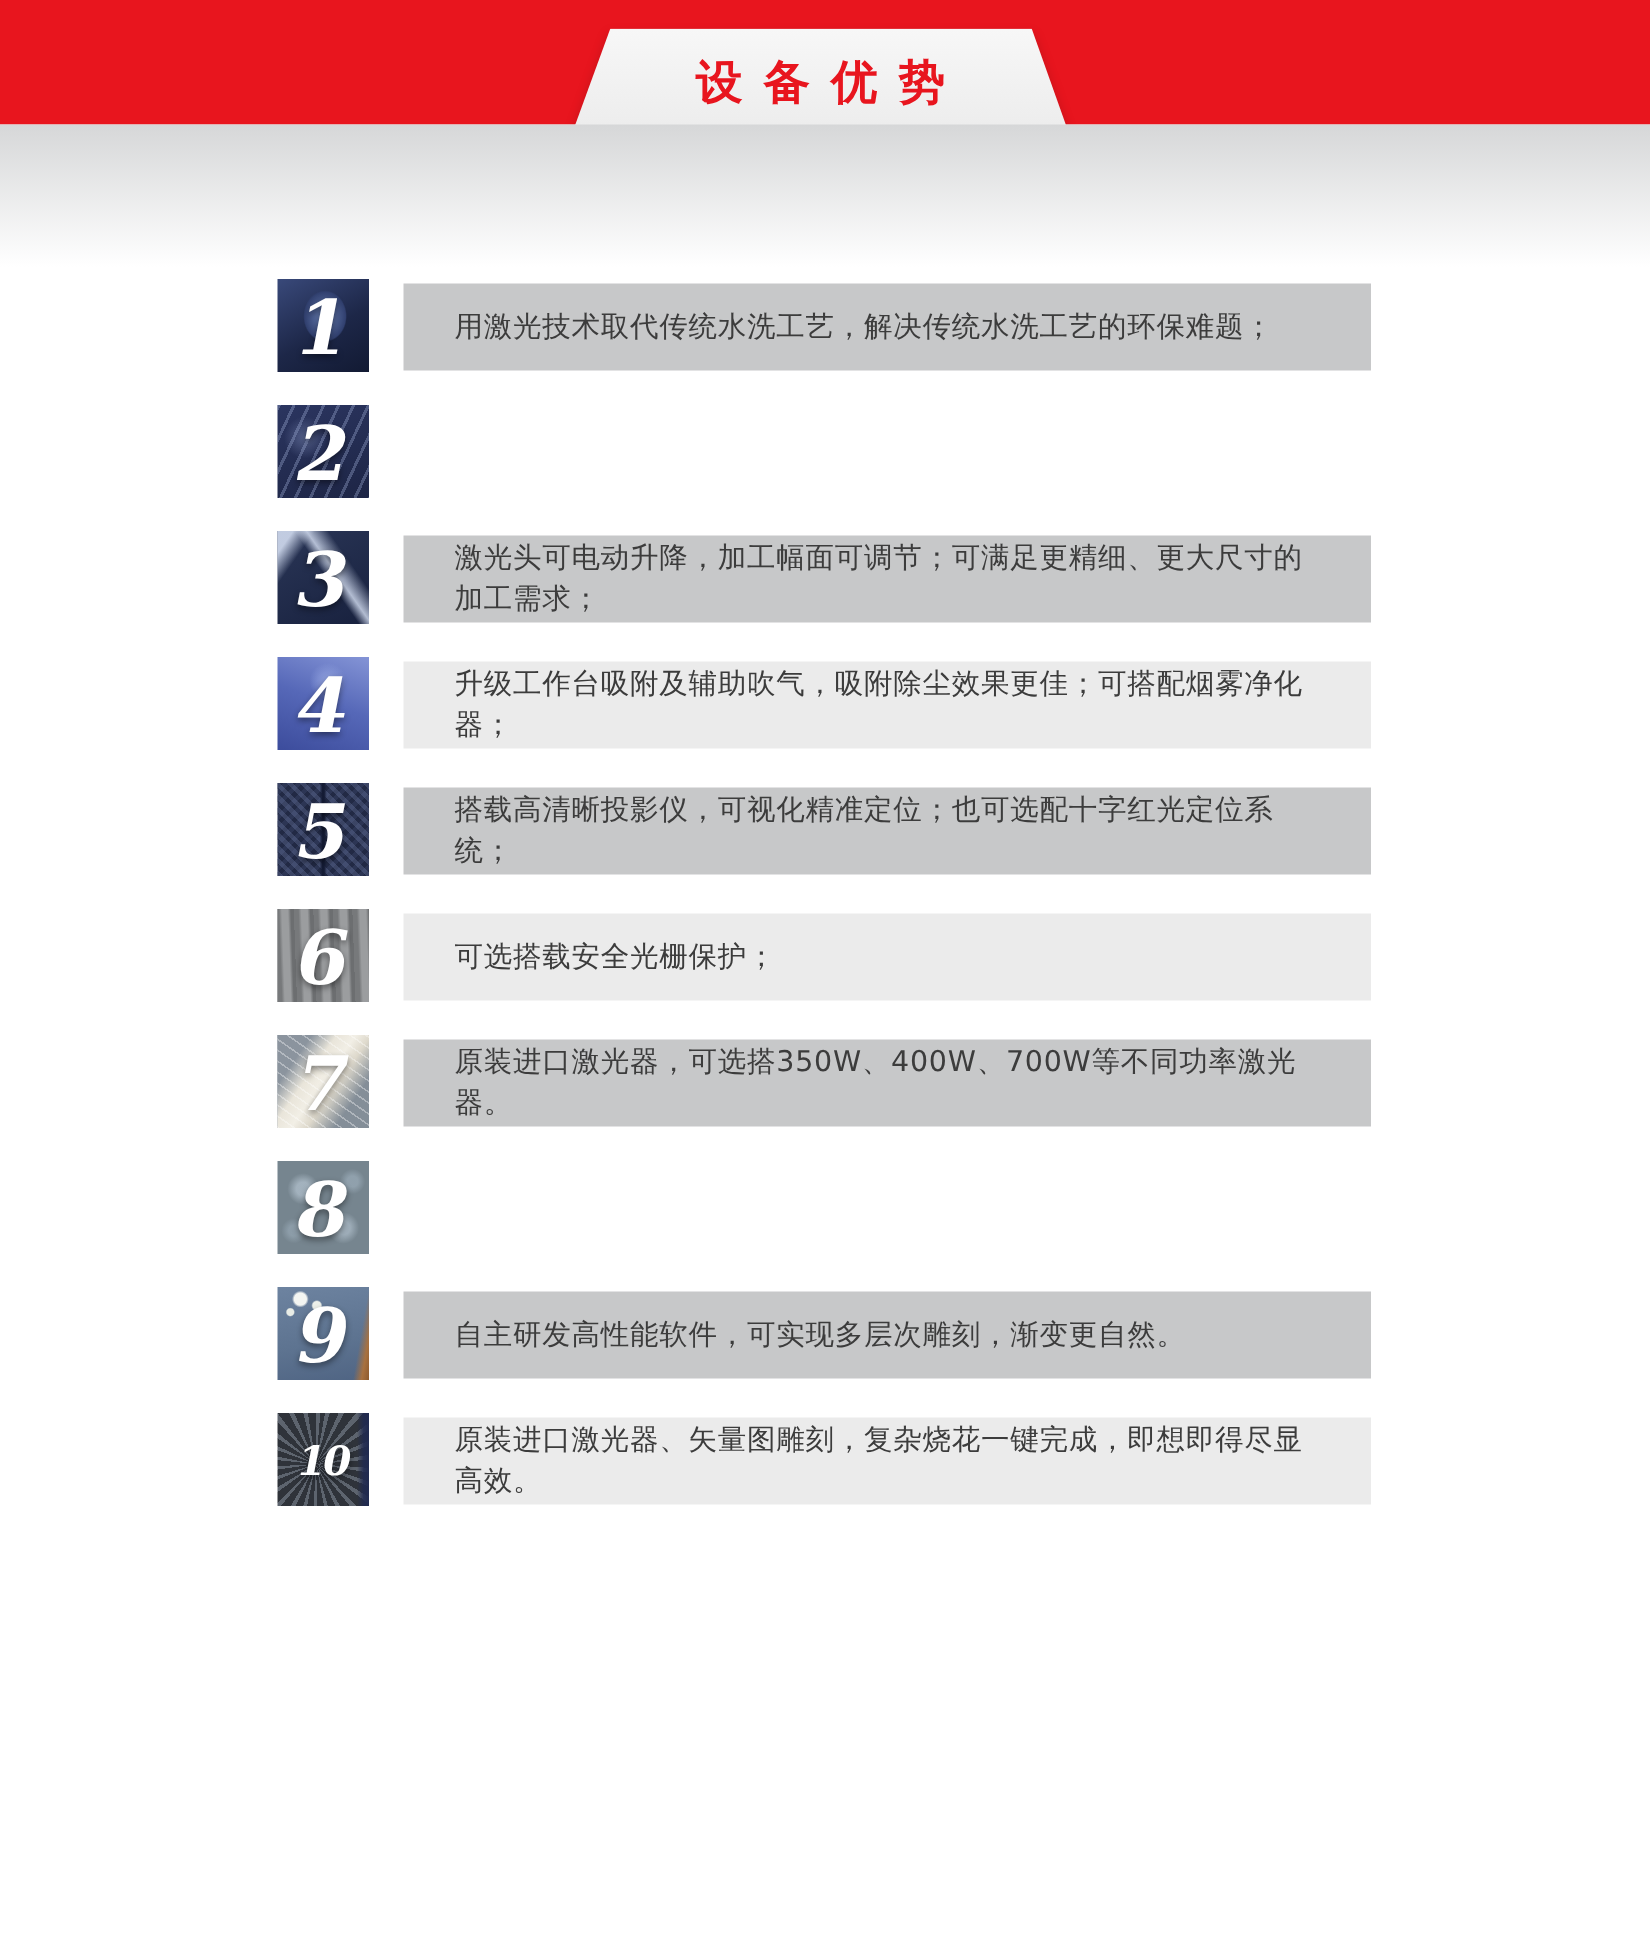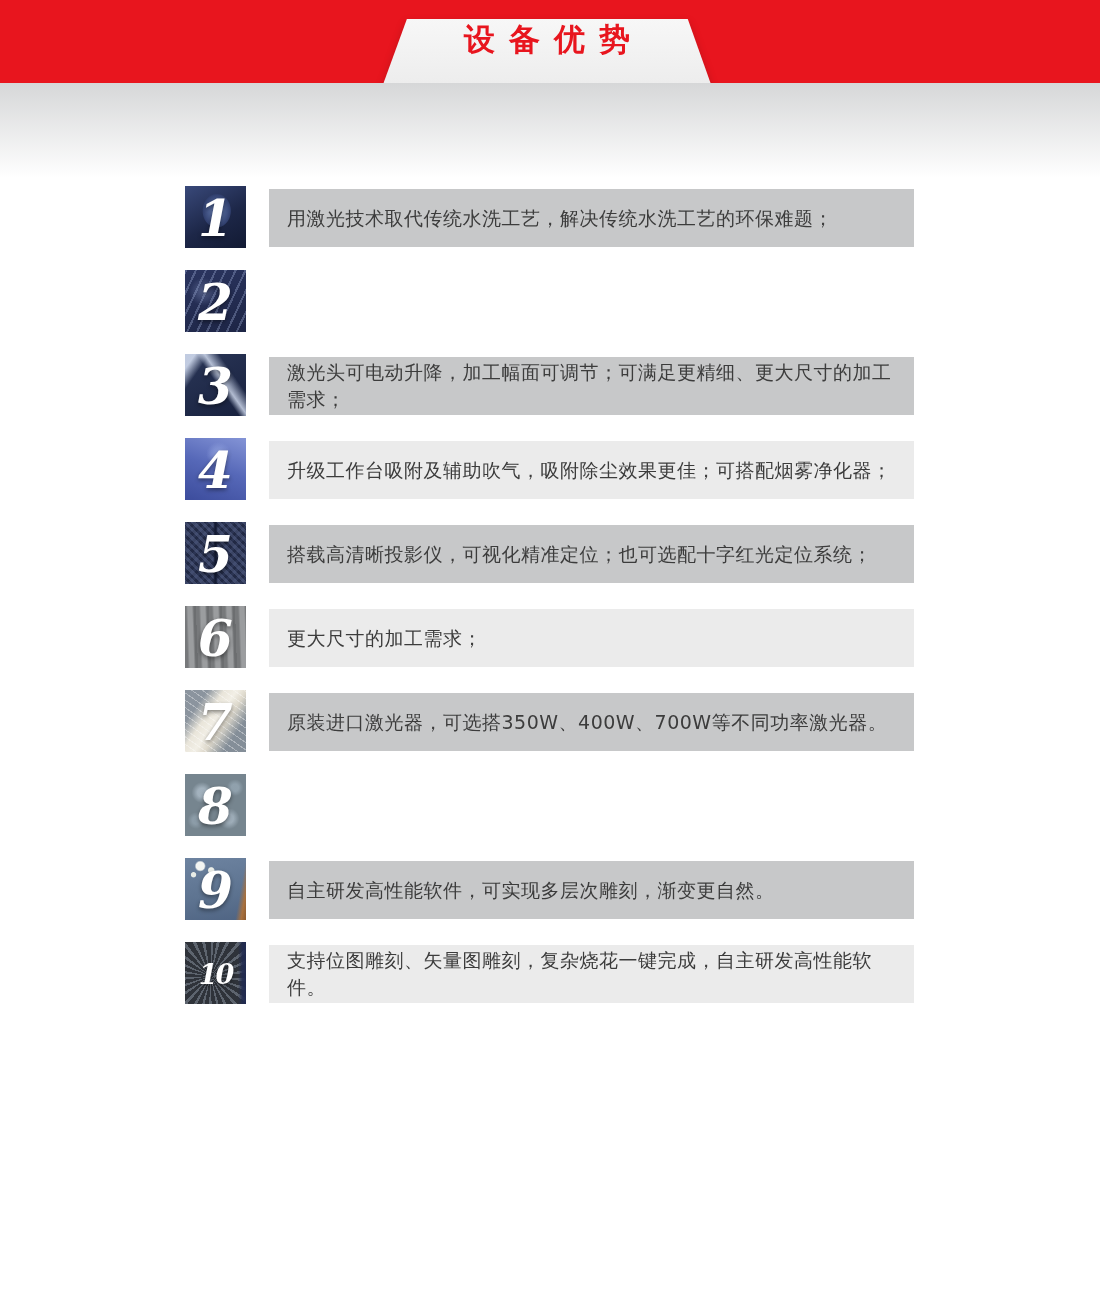--- a/index.html
+++ b/index.html
@@ -31,21 +31,21 @@
   .trap-wrap {
     position: absolute;
     top: 19px; left: 381px;
     filter: drop-shadow(0 4px 4px rgba(0,0,0,0.20));
   }
   .trap {
     width: 332px; height: 71px;
     background: linear-gradient(var(--banner-bg, #f7f7f7), #ececec);
     clip-path: polygon(7.8% 0, 92.4% 0, 100% 100%, 0 100%);
     display: flex;
-    align-items: flex-start;
+    align-items: center;
     justify-content: center;
   }
   .title {
     margin: 0;
     margin-right: -14px; 
     color: var(--red, #e8151e);
     font-size: 31px;
     font-weight: bold;
     letter-spacing: 14px;
     white-space: nowrap;
@@ -87,21 +87,21 @@
     transform: translateY(1px);
   }
   .bar {
     margin-left: 23px;
     width: 645px;
     height: 58px;
     margin-top: 1px;
     box-sizing: border-box;
     display: flex;
     align-items: center;
-    padding: 0 18px;
+    padding: 0 34px;
   }
   .row:nth-child(odd)  .bar { background: var(--bar-dark, #c7c8c9); }
   .row:nth-child(even) .bar { background: var(--bar-light, #ebebeb); }
   .txt {
     margin: 0;
     font-size: 19px;
     line-height: 27px;
     letter-spacing: 0.5px;
     color: var(--bar-text, #3c3c3c);
   }
@@ -206,21 +206,21 @@
     <div class="bar">
       <p class="txt">搭载高清晰投影仪，可视化精准定位；也可选配十字红光定位系统；</p>
     </div>
   </div>
 
   <div class="row">
     <div class="thumb t6">
       <span class="num">6</span>
     </div>
     <div class="bar">
-      <p class="txt">更大尺寸的加工需求；</p>
+      <p class="txt">可选搭载安全光栅保护；</p>
     </div>
   </div>
 
   <div class="row">
     <div class="thumb t7">
       <span class="num">7</span>
     </div>
     <div class="bar">
       <p class="txt">原装进口激光器，可选搭350W、400W、700W等不同功率激光器。</p>
     </div>
@@ -239,17 +239,17 @@
     <div class="bar">
       <p class="txt">自主研发高性能软件，可实现多层次雕刻，渐变更自然。</p>
     </div>
   </div>
 
   <div class="row wide-num">
     <div class="thumb t10">
       <span class="num">10</span>
     </div>
     <div class="bar">
-      <p class="txt">支持位图雕刻、矢量图雕刻，复杂烧花一键完成，自主研发高性能软件。</p>
+      <p class="txt">原装进口激光器、矢量图雕刻，复杂烧花一键完成，即想即得尽显高效。</p>
     </div>
   </div>
 
 </main>
 
 </body></html>

